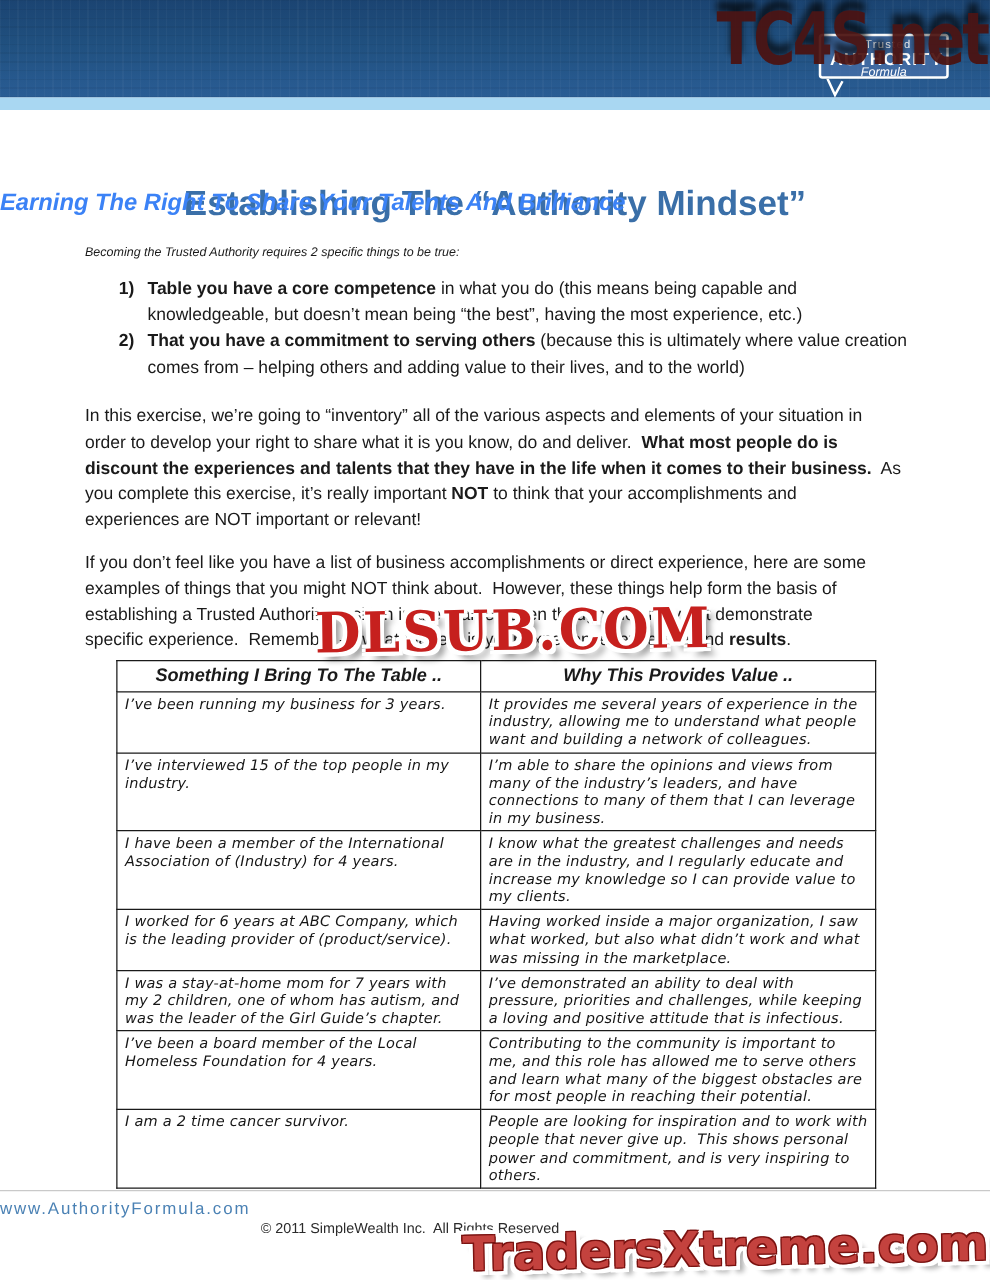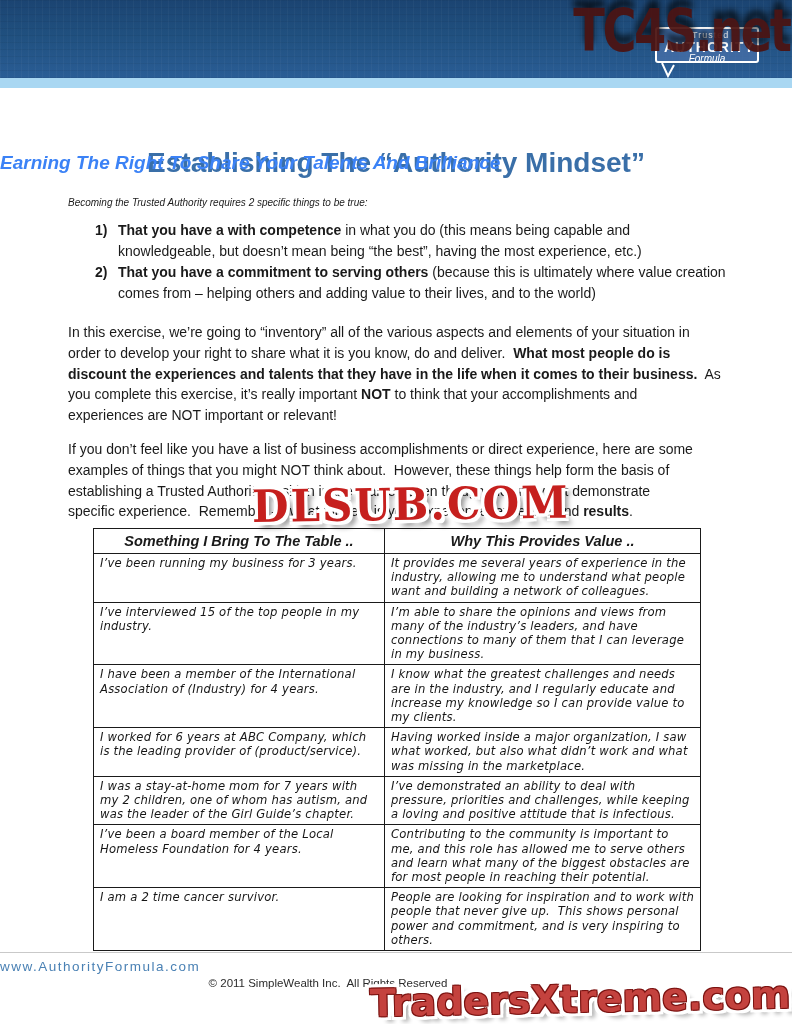--- a/index.html
+++ b/index.html
@@ -134,21 +134,21 @@
 
 <div class="doc-title">Establishing The “Authority Mindset”</div>
 <div class="doc-subtitle">Earning The Right To Share Your Talents And Brilliance</div>
 
 <div class="intro">Becoming the Trusted Authority requires 2 specific things to be true:</div>
 
 <div class="list">
     <div class="item">
       <div class="num">1)</div>
       <div class="itext">
-        <div class="tline"><span class="b">That you have a with competence</span><span> in what you do (this means being capable and</span></div>
+        <div class="tline"><span class="b">Table you have a core competence</span><span> in what you do (this means being capable and</span></div>
         <div class="tline"><span>knowledgeable, but doesn’t mean being “the best”, having the most experience, etc.)</span></div>
       </div>
     </div>
     <div class="item">
       <div class="num">2)</div>
       <div class="itext">
         <div class="tline"><span class="b">That you have a commitment to serving others</span><span> (because this is ultimately where value creation</span></div>
         <div class="tline"><span>comes from – helping others and adding value to their lives, and to the world)</span></div>
       </div>
     </div>

